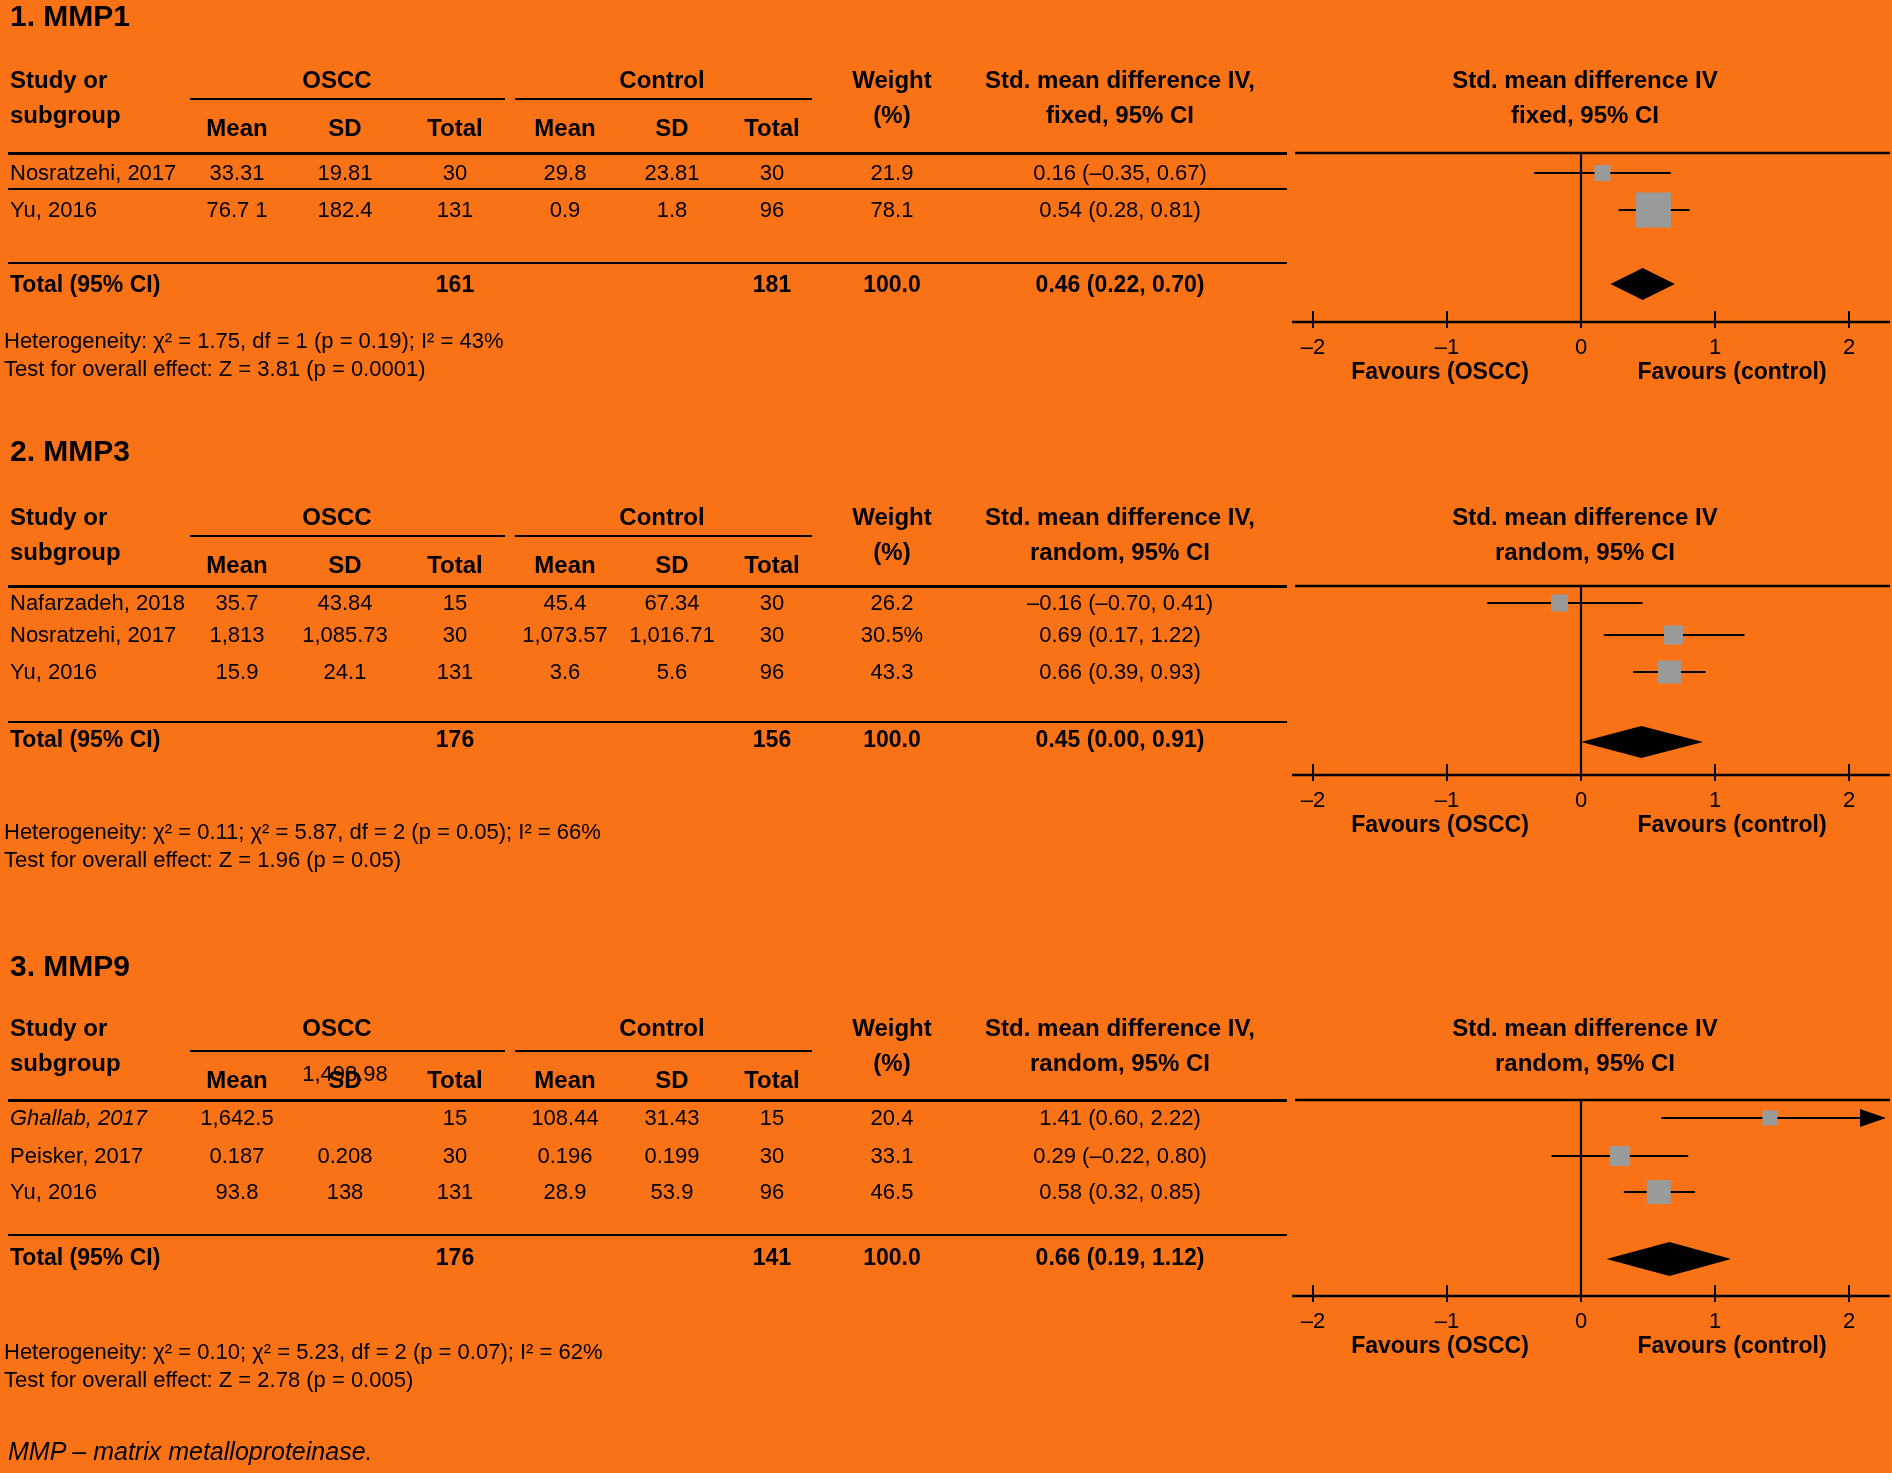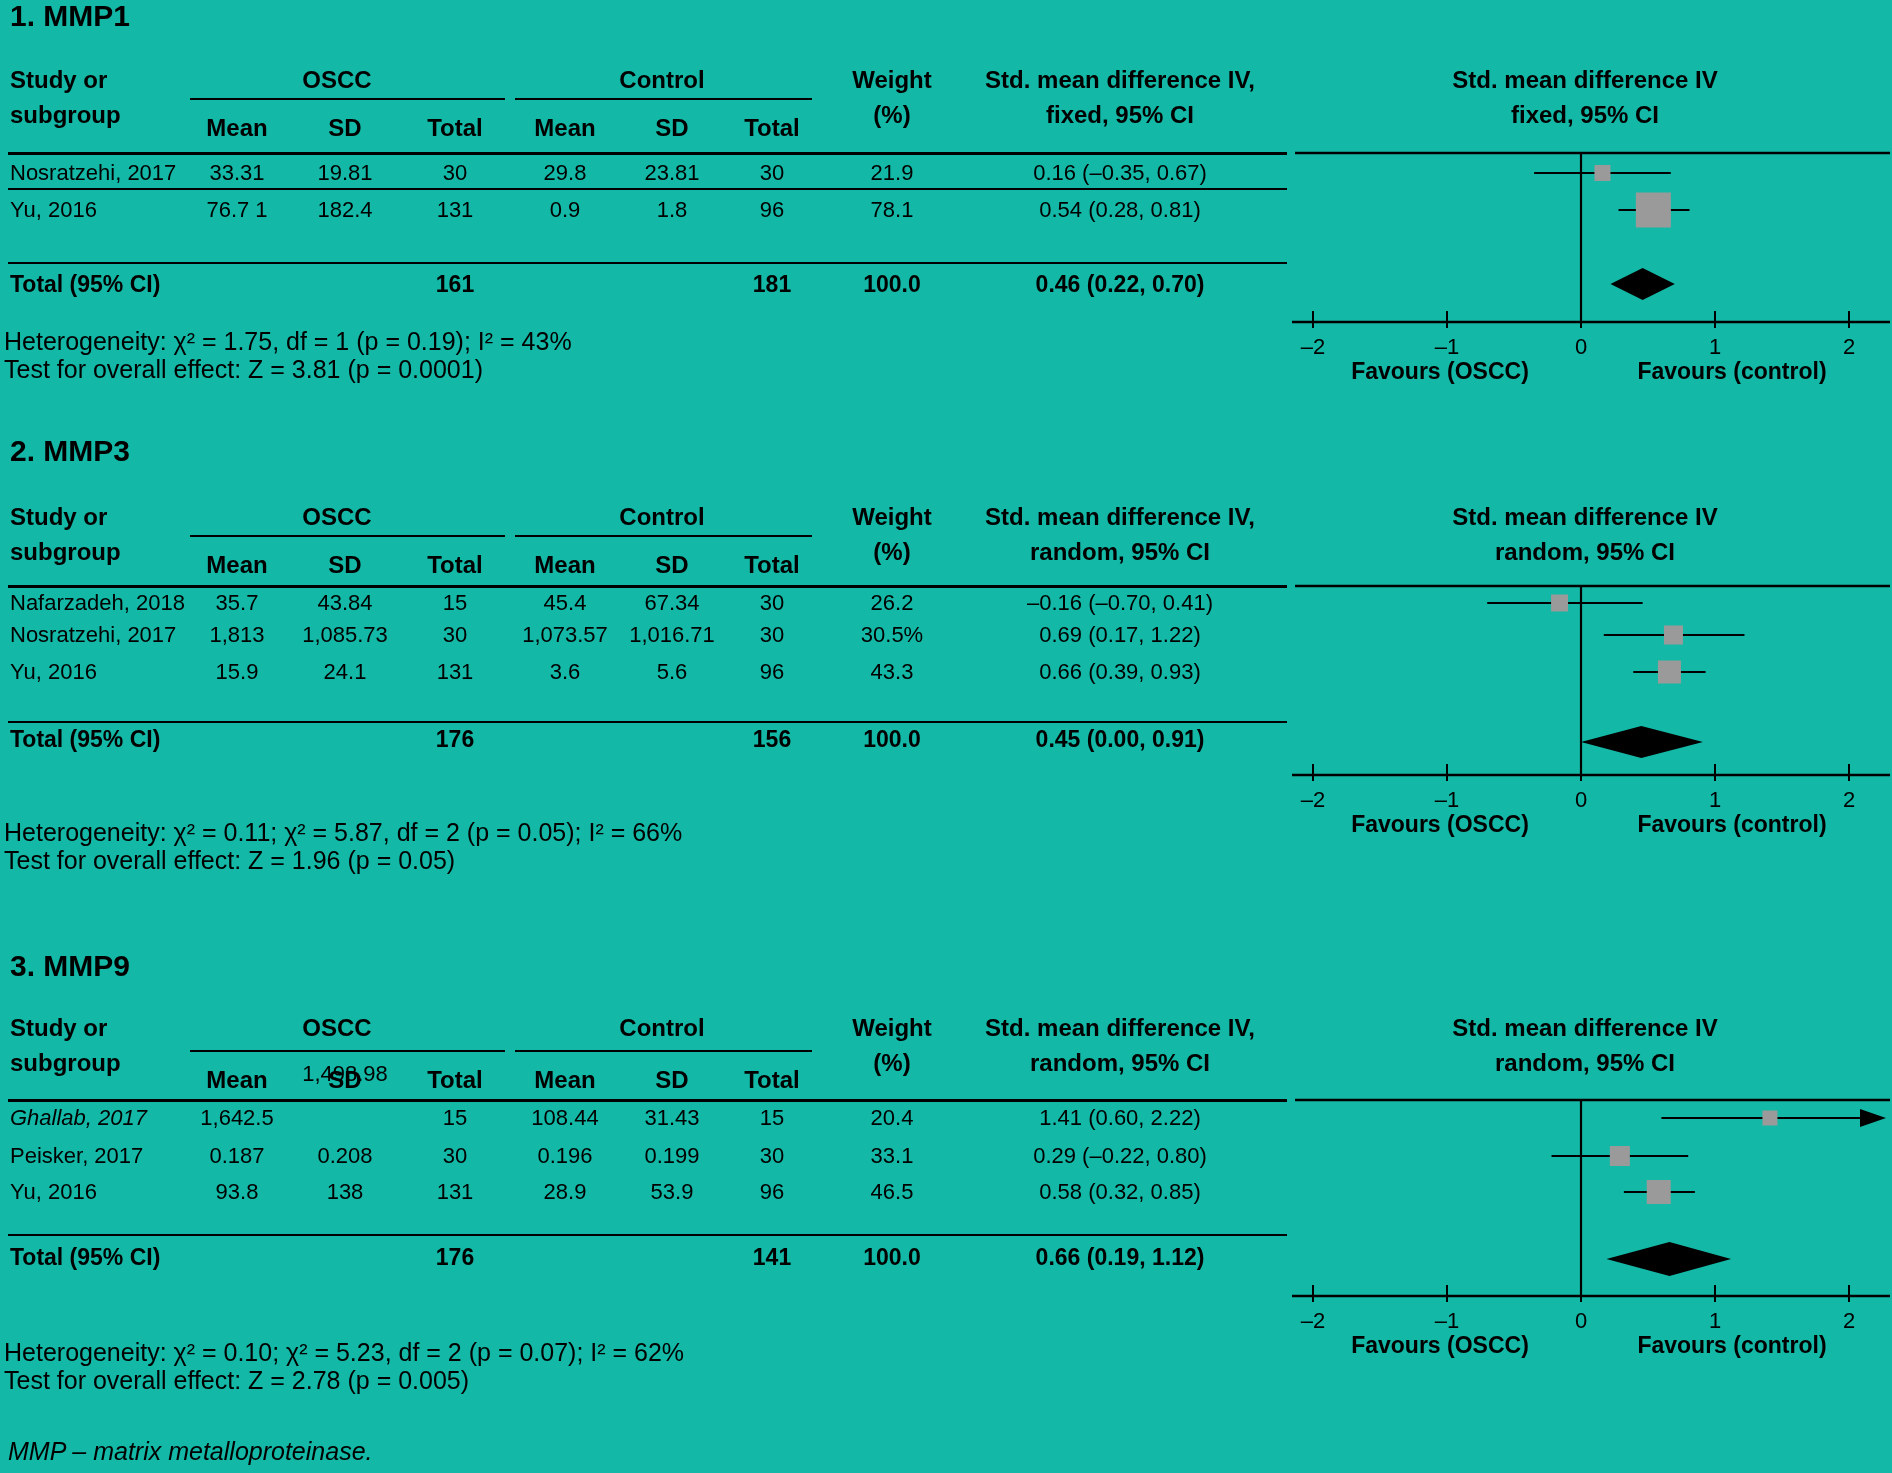--- a/index.html
+++ b/index.html
@@ -1,24 +1,24 @@
 <!DOCTYPE html>
 <html><head>
 <meta charset="utf-8">
 <style>
   html,body { margin:0; padding:0; background:#ffffff; }
   body { font-family:"Liberation Sans", sans-serif; color:#000; }
-  #figure { position:relative; width:1892px; height:1473px; background:#14b8a6; overflow:hidden; }
+  #figure { position:relative; width:1892px; height:1473px; background:#f97316; overflow:hidden; }
   .abs { position:absolute; white-space:nowrap; }
   .title { font-weight:bold; font-size:30px; line-height:32px; }
   .hdr { font-weight:bold; font-size:24px; line-height:28px; }
   .val { font-size:22px; line-height:26px; }
   .study { font-size:22px; line-height:26px; }
   .totalrow { font-weight:bold; font-size:23px; line-height:26px; }
-  .het { font-size:25px; line-height:26px; }
+  .het { font-size:22px; line-height:26px; }
   .tick-label { font-size:22px; line-height:24px; }
   .favours { font-weight:bold; font-size:23px; line-height:26px; }
   .footnote { font-style:italic; font-size:25px; line-height:28px; }
   .rule { position:absolute; background:#000; }
   .ctr { transform:translateX(-50%); }
   svg { position:absolute; left:0; top:0; }
 </style>
 </head>
 <body>
 

